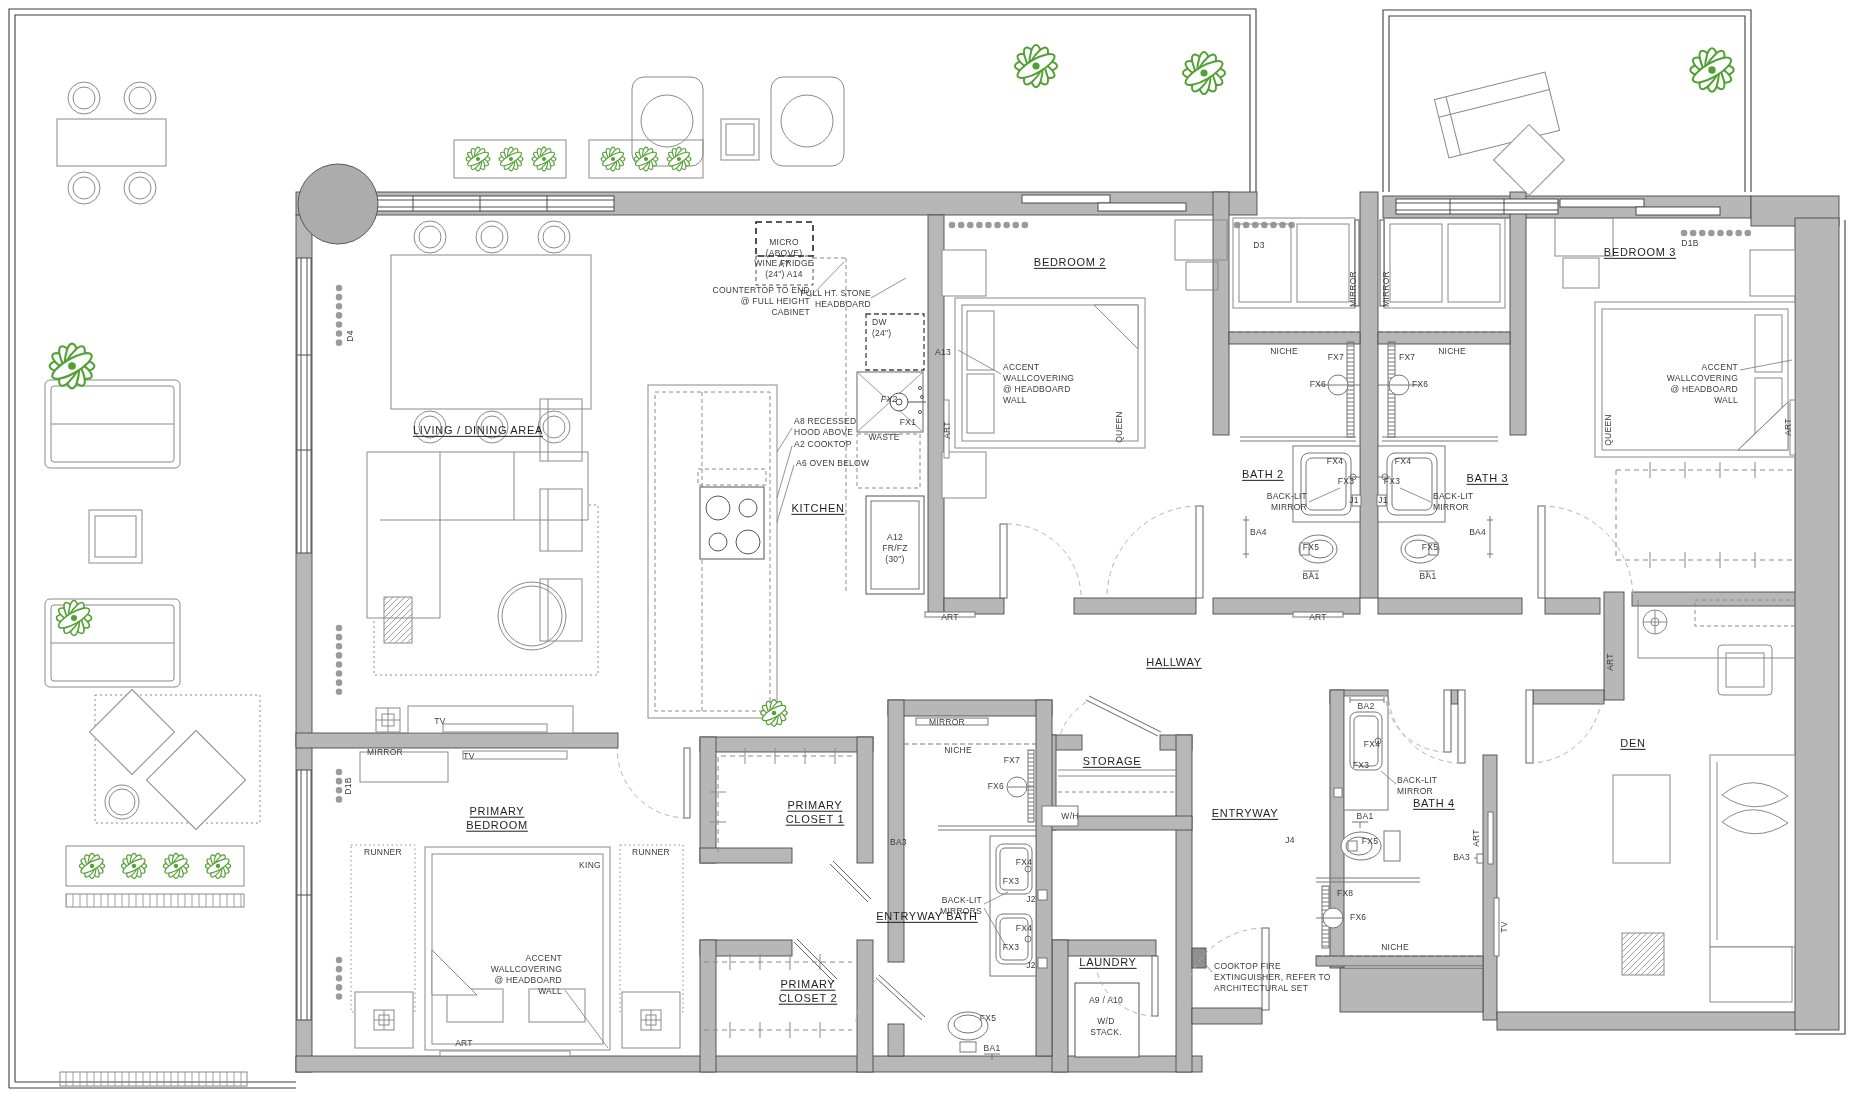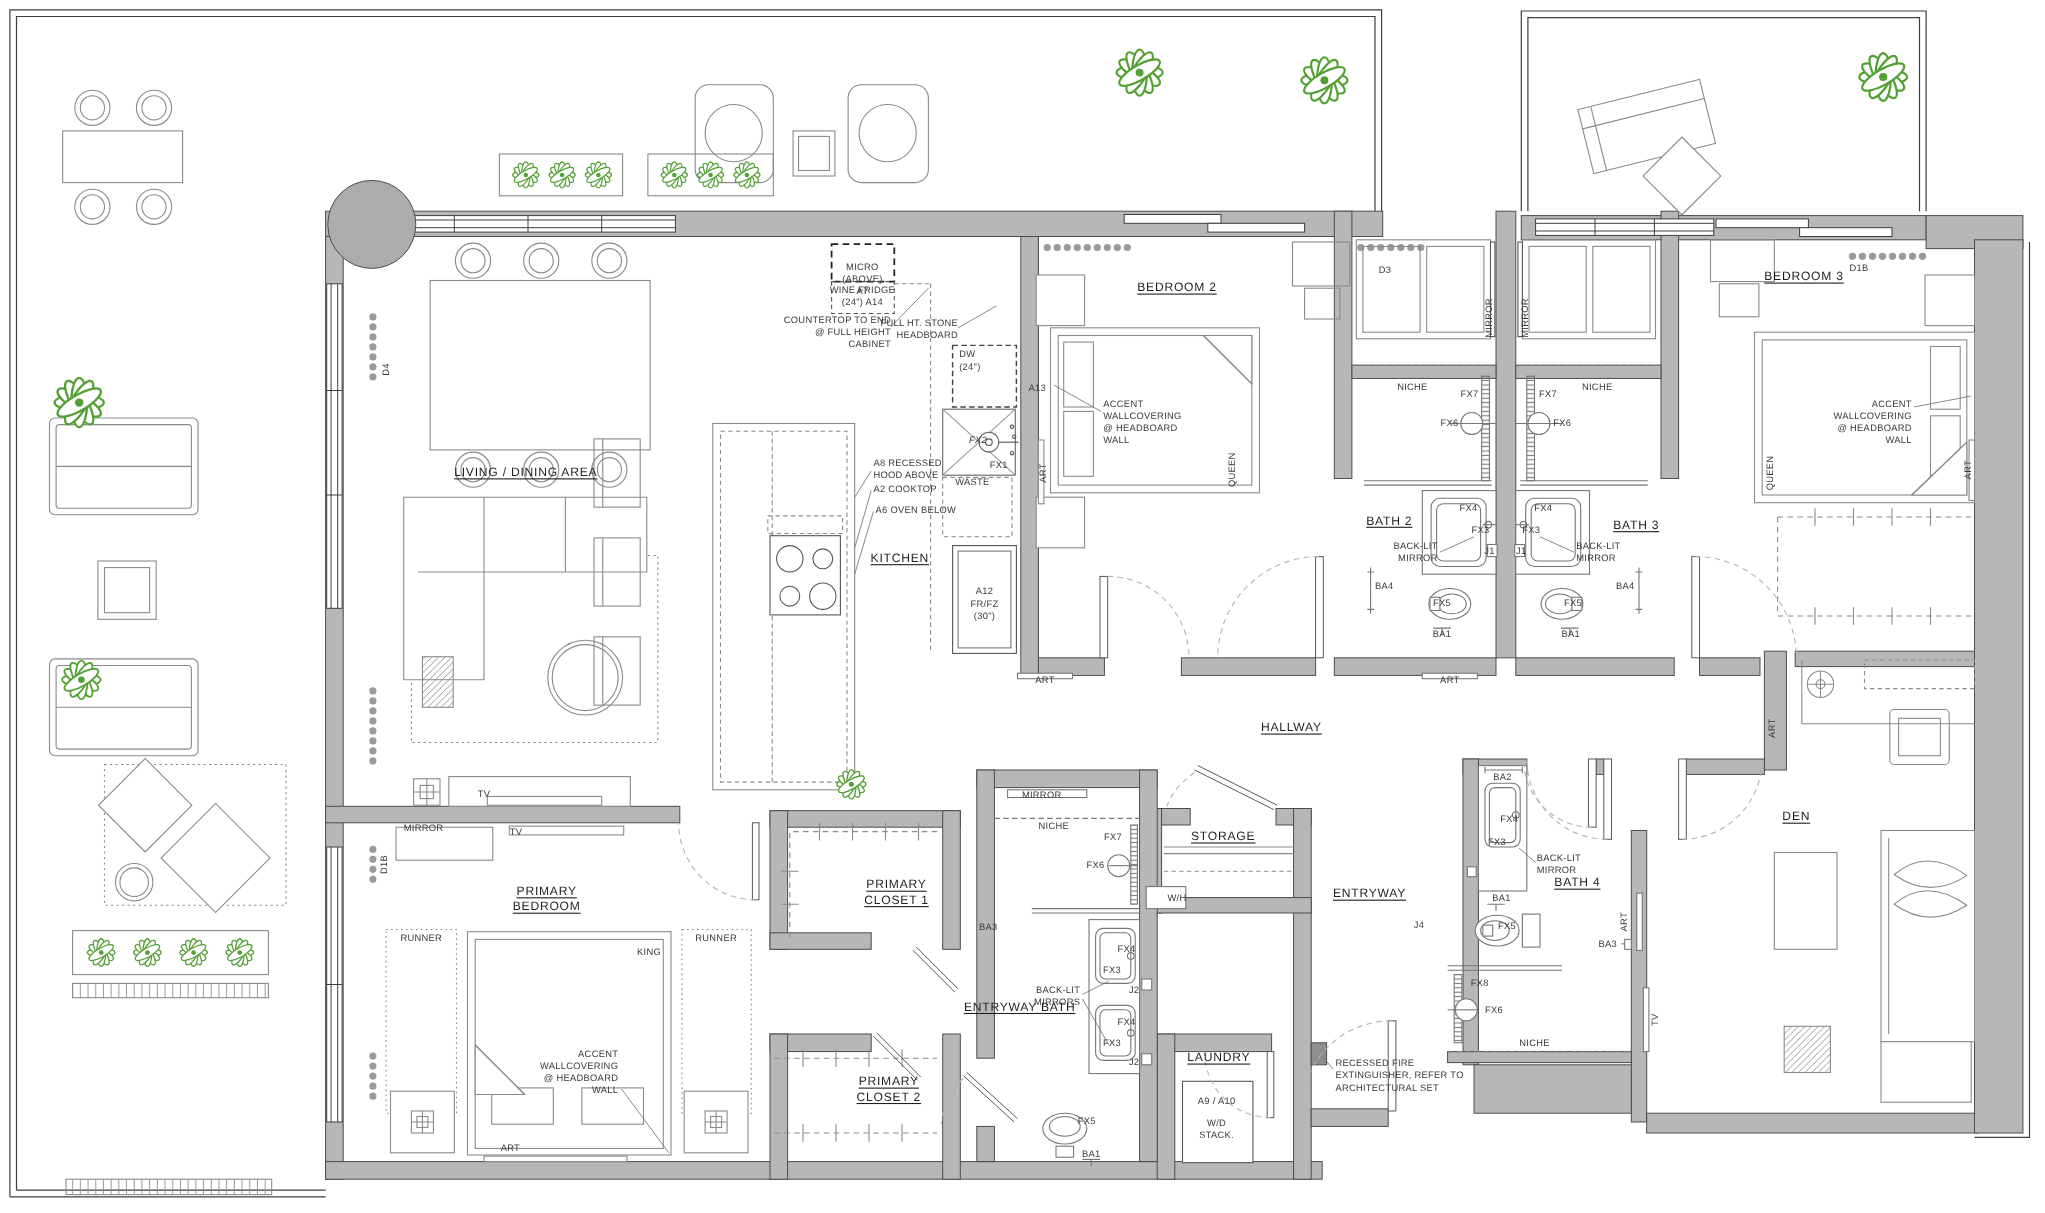--- a/index.html
+++ b/index.html
@@ -608,21 +608,21 @@
       <div class="lbl lbl-note" style="left: 1024px; top: 929px; transform: translate(-50%, -50%);">FX4</div>
       <div class="lbl lbl-note" style="left: 1011px; top: 948px; transform: translate(-50%, -50%);">FX3</div>
       <div class="lbl lbl-note" style="left: 1031px; top: 966px; transform: translate(-50%, -50%);">J2</div>
       <div class="lbl lbl-note" style="left: 982px; top: 906px; transform: translate(-100%, -50%); text-align: right;">BACK-LIT
 MIRRORS</div>
       <div class="lbl lbl-note" style="left: 988px; top: 1019px; transform: translate(-50%, -50%);">FX5</div>
       <div class="lbl lbl-note" style="left: 992px; top: 1049px; transform: translate(-50%, -50%);">BA1</div>
       <div class="lbl lbl-note" style="left: 1106px; top: 1001px; transform: translate(-50%, -50%);">A9 / A10</div>
       <div class="lbl lbl-note" style="left: 1106px; top: 1027px; transform: translate(-50%, -50%);">W/D
 STACK.</div>
-      <div class="lbl lbl-note" style="left: 1214px; top: 978px; transform: translate(0px, -50%); text-align: left;">RECESSED FIRE
+      <div class="lbl lbl-note" style="left: 1214px; top: 978px; transform: translate(0px, -50%); text-align: left;">COOKTOP FIRE
 EXTINGUISHER, REFER TO
 ARCHITECTURAL SET</div>
       <div class="lbl lbl-note" style="left: 1366px; top: 707px; transform: translate(-50%, -50%);">BA2</div>
       <div class="lbl lbl-note" style="left: 1372px; top: 745px; transform: translate(-50%, -50%);">FX4</div>
       <div class="lbl lbl-note" style="left: 1361px; top: 766px; transform: translate(-50%, -50%);">FX3</div>
       <div class="lbl lbl-note" style="left: 1397px; top: 786px; transform: translate(0px, -50%); text-align: left;">BACK-LIT
 MIRROR</div>
       <div class="lbl lbl-note" style="left: 1290px; top: 794px; transform: translate(-50%, -50%); margin-top: 47px;">J4</div>
       <div class="lbl lbl-note" style="left: 1365px; top: 817px; transform: translate(-50%, -50%);">BA1</div>
       <div class="lbl lbl-note" style="left: 1370px; top: 842px; transform: translate(-50%, -50%);">FX5</div>

